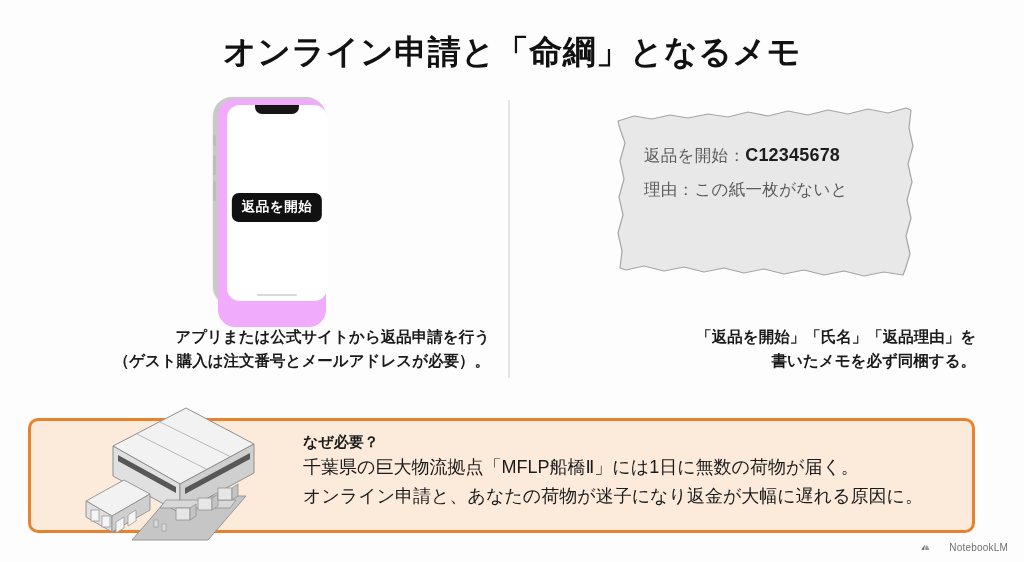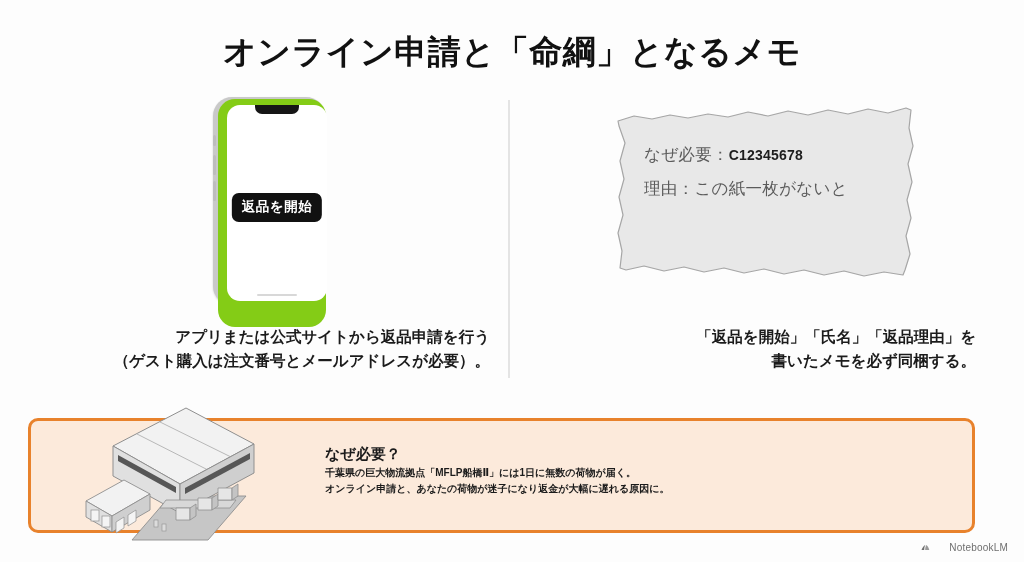--- a/index.html
+++ b/index.html
@@ -65,21 +65,21 @@
     background: #c9c9c9;
     box-shadow: 0 1px 2px rgba(0,0,0,0.18);
   }
   .phone-body {
     position: absolute;
     left: 5px;
     top: 2px;
     width: 108px;
     height: 228px;
     border-radius: 17px;
-    background: #84cc16;
+    background: #f0abfc;
   }
   .phone-screen {
     position: absolute;
     left: 9px;
     top: 6px;
     width: 100px;
     height: 196px;
     border-radius: 13px;
     background: #ffffff;
     overflow: hidden;
@@ -155,21 +155,21 @@
     font-size: 16.5px;
     color: #5b5b5b;
     line-height: 1;
     margin-bottom: 17px;
     white-space: nowrap;
     letter-spacing: 0.3px;
   }
   .memo-line .memo-value-strong {
     color: #1d1d1d;
     font-weight: bold;
-    font-size: 14px;
+    font-size: 18px;
     letter-spacing: 0.2px;
   }
 
   
   .caption {
     position: absolute;
     text-align: right;
     font-size: 15.5px;
     font-weight: bold;
     color: #1b1b1b;
@@ -186,34 +186,33 @@
     width: 947px;
     height: 115px;
     box-sizing: border-box;
     background: #fceadb;
     border: 3px solid #e8822c;
     border-radius: 10px;
   }
   .callout-text {
     position: absolute;
     left: 303px;
-    top: 444px;
+    top: 432px;
     width: 660px;
-    margin-left: 22px;
   }
   .callout-heading {
     font-size: 15px;
     font-weight: bold;
     color: #1b1b1b;
     line-height: 1.35;
     margin-bottom: 1px;
   }
   .callout-body-line {
-    font-size: 10px;
-    font-weight: bold;
+    font-size: 18px;
+    font-weight: normal;
     color: #1b1b1b;
     line-height: 1.62;
     white-space: nowrap;
   }
 
   
   .warehouse {
     position: absolute;
     left: 58px;
     top: 400px;
@@ -273,21 +272,21 @@
     <svg class="memo-svg" viewBox="0 0 306 176" preserveAspectRatio="none">
       <path d="M6,17 L22,12 L40,15 L58,11 L76,14 L96,10 L116,13 L136,8 L156,12 L176,7
                L196,11 L216,6 L236,10 L256,5 L276,9 L294,4 L299,6
                L297,24 L301,42 L296,60 L300,78 L295,96 L299,114 L294,132 L298,150 L293,166 L291,171
                L272,168 L252,172 L232,167 L212,171 L192,166 L172,170 L152,165 L132,169
                L112,164 L92,168 L72,163 L52,167 L32,162 L14,166 L8,164
                L10,147 L6,129 L11,111 L7,93 L12,75 L8,57 L13,39 L7,22 Z" fill="#e8e8e8" stroke="#a6a6a6" stroke-width="1.2" stroke-linejoin="round"></path>
     </svg>
     <div class="memo-lines">
       <div class="memo-line">
-        <span>なぜ必要：</span><span class="memo-value-strong">C12345678</span>
+        <span>返品を開始：</span><span class="memo-value-strong">C12345678</span>
       </div>
       <div class="memo-line">理由：この紙一枚がないと</div>
     </div>
   </div>
 
   <div class="caption caption-right">
     <div>「返品を開始」「氏名」「返品理由」を</div>
     <div>書いたメモを必ず同梱する。</div>
   </div>
 

